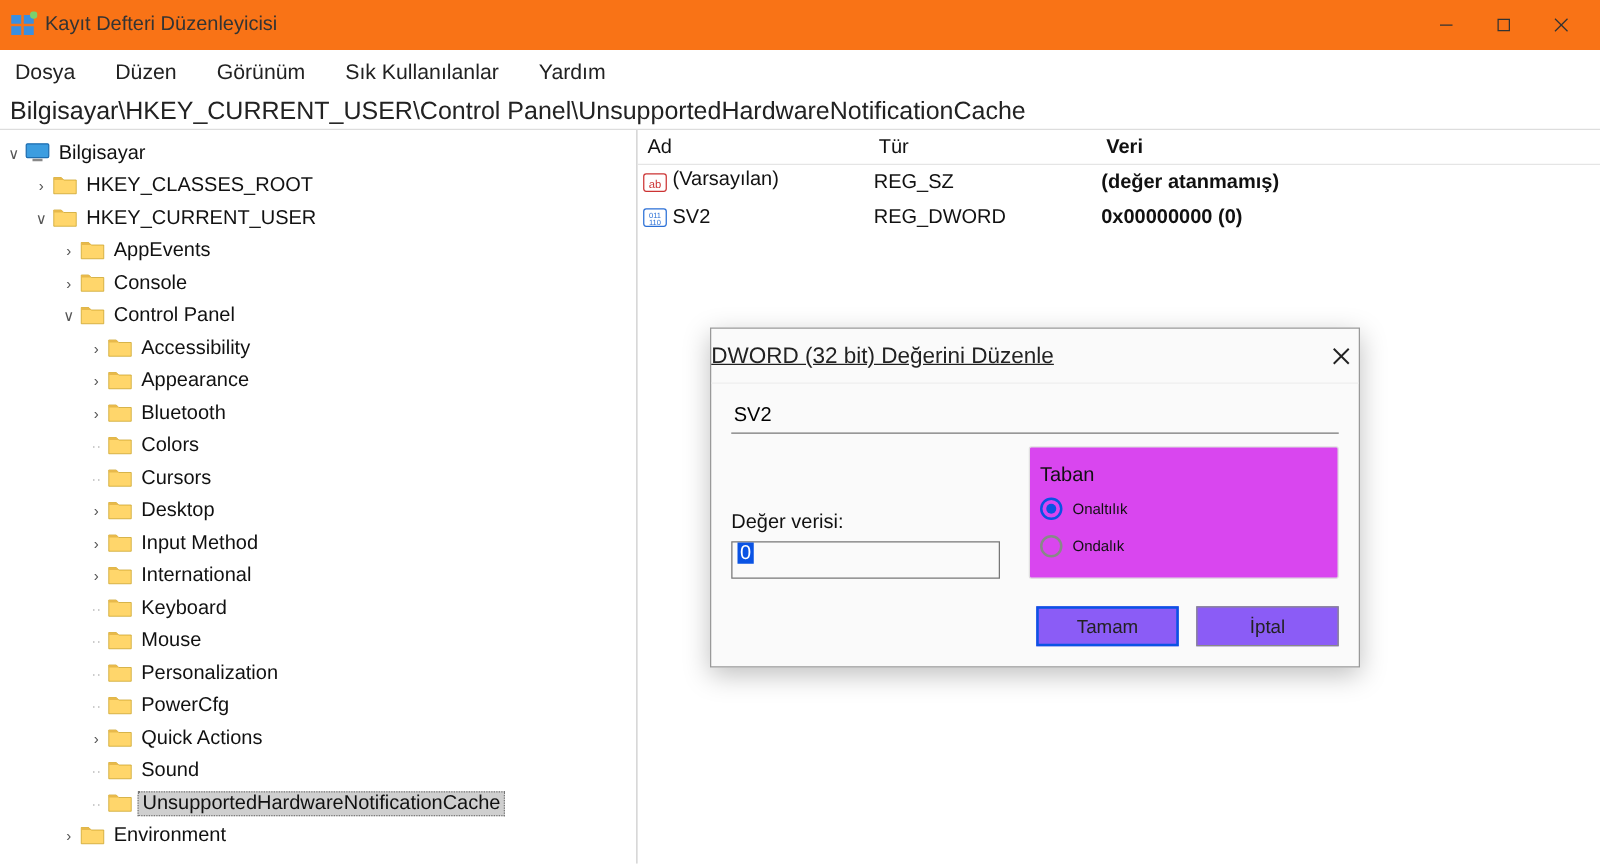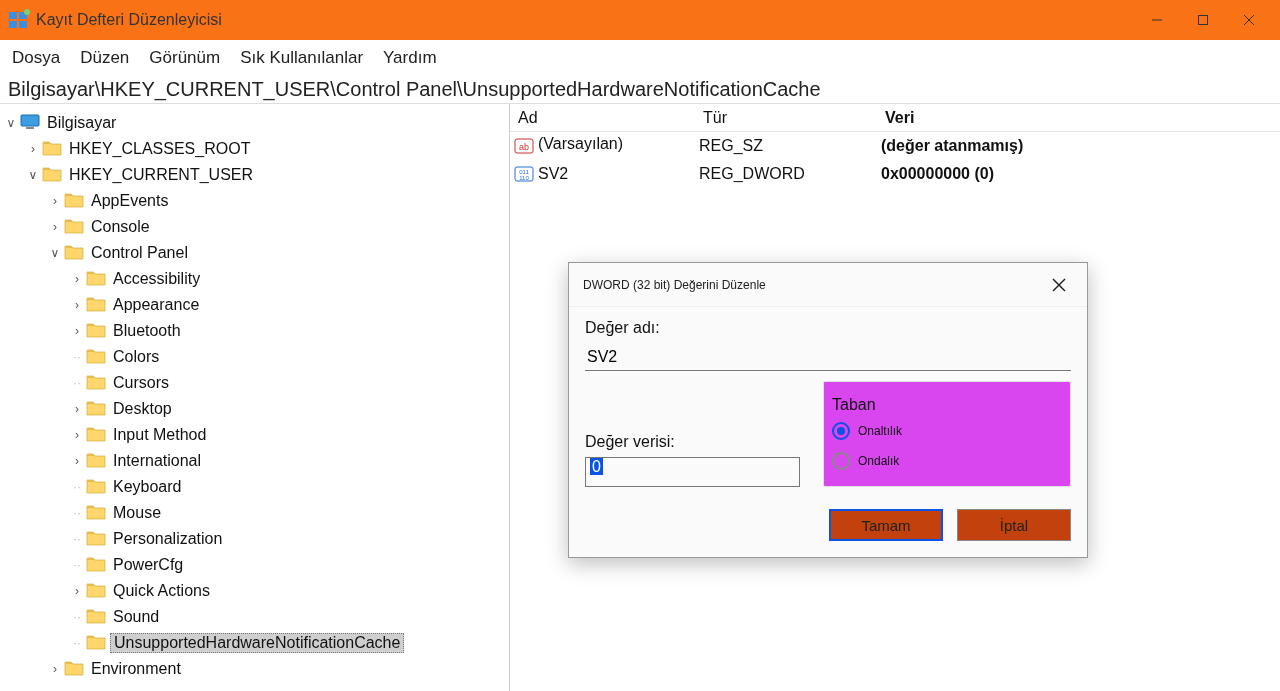--- a/index.html
+++ b/index.html
@@ -24,21 +24,21 @@
   }
   .titlebar .app-icon svg { display:block; }
   .titlebar .title { margin-left: 6px; font-size: 16px; color:#333; }
   .win-controls { margin-left: auto; display:flex; }
   .win-controls .wc { width: 46px; height: 40px; display:flex; align-items:center; justify-content:center; color:#444; }
   
   .menubar {
     height: 36px;
     display:flex;
     align-items:center;
-    gap: 20px;
+    gap: 32px;
     padding: 0 12px;
     background:#fff;
     font-size: 17px;
     color:#222;
   }
   .menubar .mitem { cursor: default; }
   
   .addressbar {
     height: 28px;
     padding: 2px 8px;
@@ -117,24 +117,25 @@
     top: 262px;
     width: 520px;
     background:#fafafa;
     border: 1px solid #999;
     box-shadow: 0 6px 20px rgba(0,0,0,.25);
   }
   .dlg-title {
     display:flex;
     align-items:center;
     height: 44px;
-    padding: 0 14px;
-    font-size: 12px;
+    padding: 0 0;
+    font-size: 18px;
     color:#222;
     border-bottom: 1px solid #eee;
+    text-decoration: underline;
   }
   .dlg-title .close { margin-left:auto; width:28px; height:28px; display:flex; align-items:center; justify-content:center; }
   .dlg-body { padding: 12px 16px 16px 16px; font-size:16px; }
   .fldrow { margin-bottom: 6px; }
   .txt-input {
     width: 100%;
     height: 28px;
     border: none;
     border-bottom: 1px solid #777;
     background:#fafafa;
@@ -154,21 +155,21 @@
   .val-input .sel { background:#0a53e4; color:#fff; padding:0 2px; }
   .radio { display:flex; align-items:center; gap:8px; height: 30px; font-size:12px;}
   .radio .dot {
     width:18px; height:18px; border-radius:50%; border:2px solid #0a53e4;
     display:flex; align-items:center; justify-content:center;
   }
   .radio .dot.off { border-color:#888; }
   .radio .dot .inner { width:8px; height:8px; border-radius:50%; background:#0a53e4; }
   .dlg-btns { display:flex; justify-content:flex-end; gap:14px; margin-top:22px; }
   .dlg-btns button {
-    width: 114px; height:32px; font-size:15px; background:#c2410c; border:1px solid #888; color:#222;
+    width: 114px; height:32px; font-size:15px; background:#8b5cf6; border:1px solid #888; color:#222;
   }
   .dlg-btns button.primary { border:2px solid #0a53e4; }
 </style>
 </head>
 <body>
 
 <div class="titlebar">
   <span class="app-icon">
     <svg width="22" height="22" viewBox="0 0 22 22">
       <rect x="1" y="3" width="8" height="7" fill="#3a8fe0"></rect>
@@ -500,21 +501,20 @@
   <div class="dlg-title">
     <span>DWORD (32 bit) Değerini Düzenle</span>
     <span class="close">
       <svg width="14" height="14" viewBox="0 0 14 14">
           <line x1="1" y1="1" x2="13" y2="13" stroke="#222" stroke-width="1.5"></line>
           <line x1="13" y1="1" x2="1" y2="13" stroke="#222" stroke-width="1.5"></line>
         </svg>
     </span>
   </div>
   <div class="dlg-body">
-    <div class="fldrow">Değer adı:</div>
     <input class="txt-input" readonly="" value="SV2" style="">
     <div class="val-grid">
       <div class="valcol1">
         <div class="fldrow">Değer verisi:</div>
         <div class="val-input"><span class="sel">0</span></div>
       </div>
       <div class="valcol2">
         <div class="fldrow" style="margin-bottom:2px">Taban</div>
         <div class="radio">
           <span class="dot">

